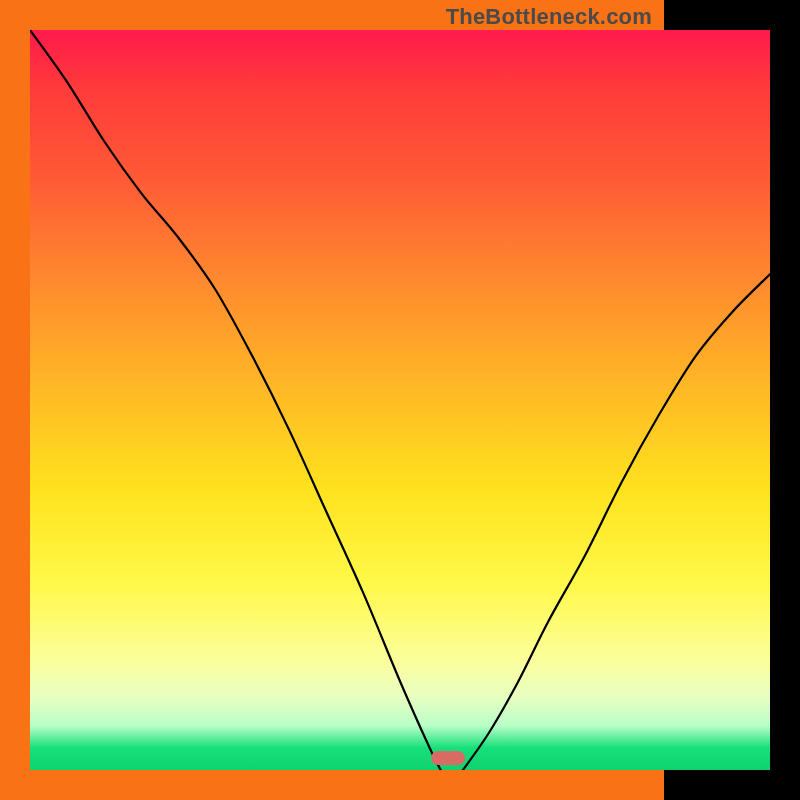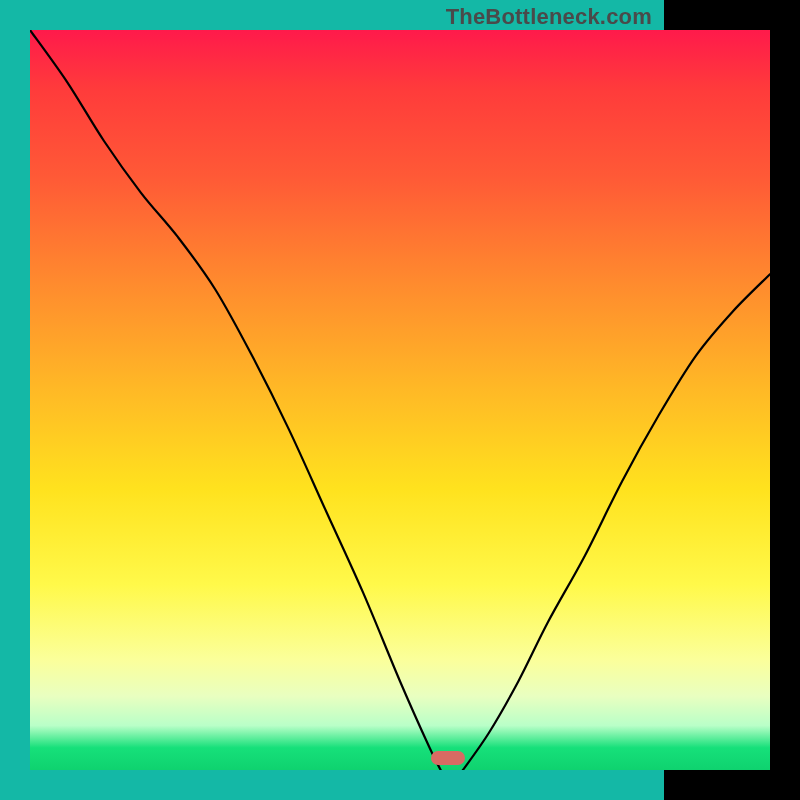--- a/index.html
+++ b/index.html
@@ -8,21 +8,21 @@
     width: 800px;
     height: 800px;
     background: #000;
     overflow: hidden;
     font-family: Arial, Helvetica, sans-serif;
   }
   .frame {
     position: relative;
     width: 664px;
     height: 800px;
-    background: #14b8a6;
+    background: #f97316;
   }
   .watermark {
     position: absolute;
     top: 4px;
     right: 12px;
     color: #4a4a4a;
     font-size: 22px;
     font-weight: 600;
     letter-spacing: 0.2px;
     z-index: 10;

